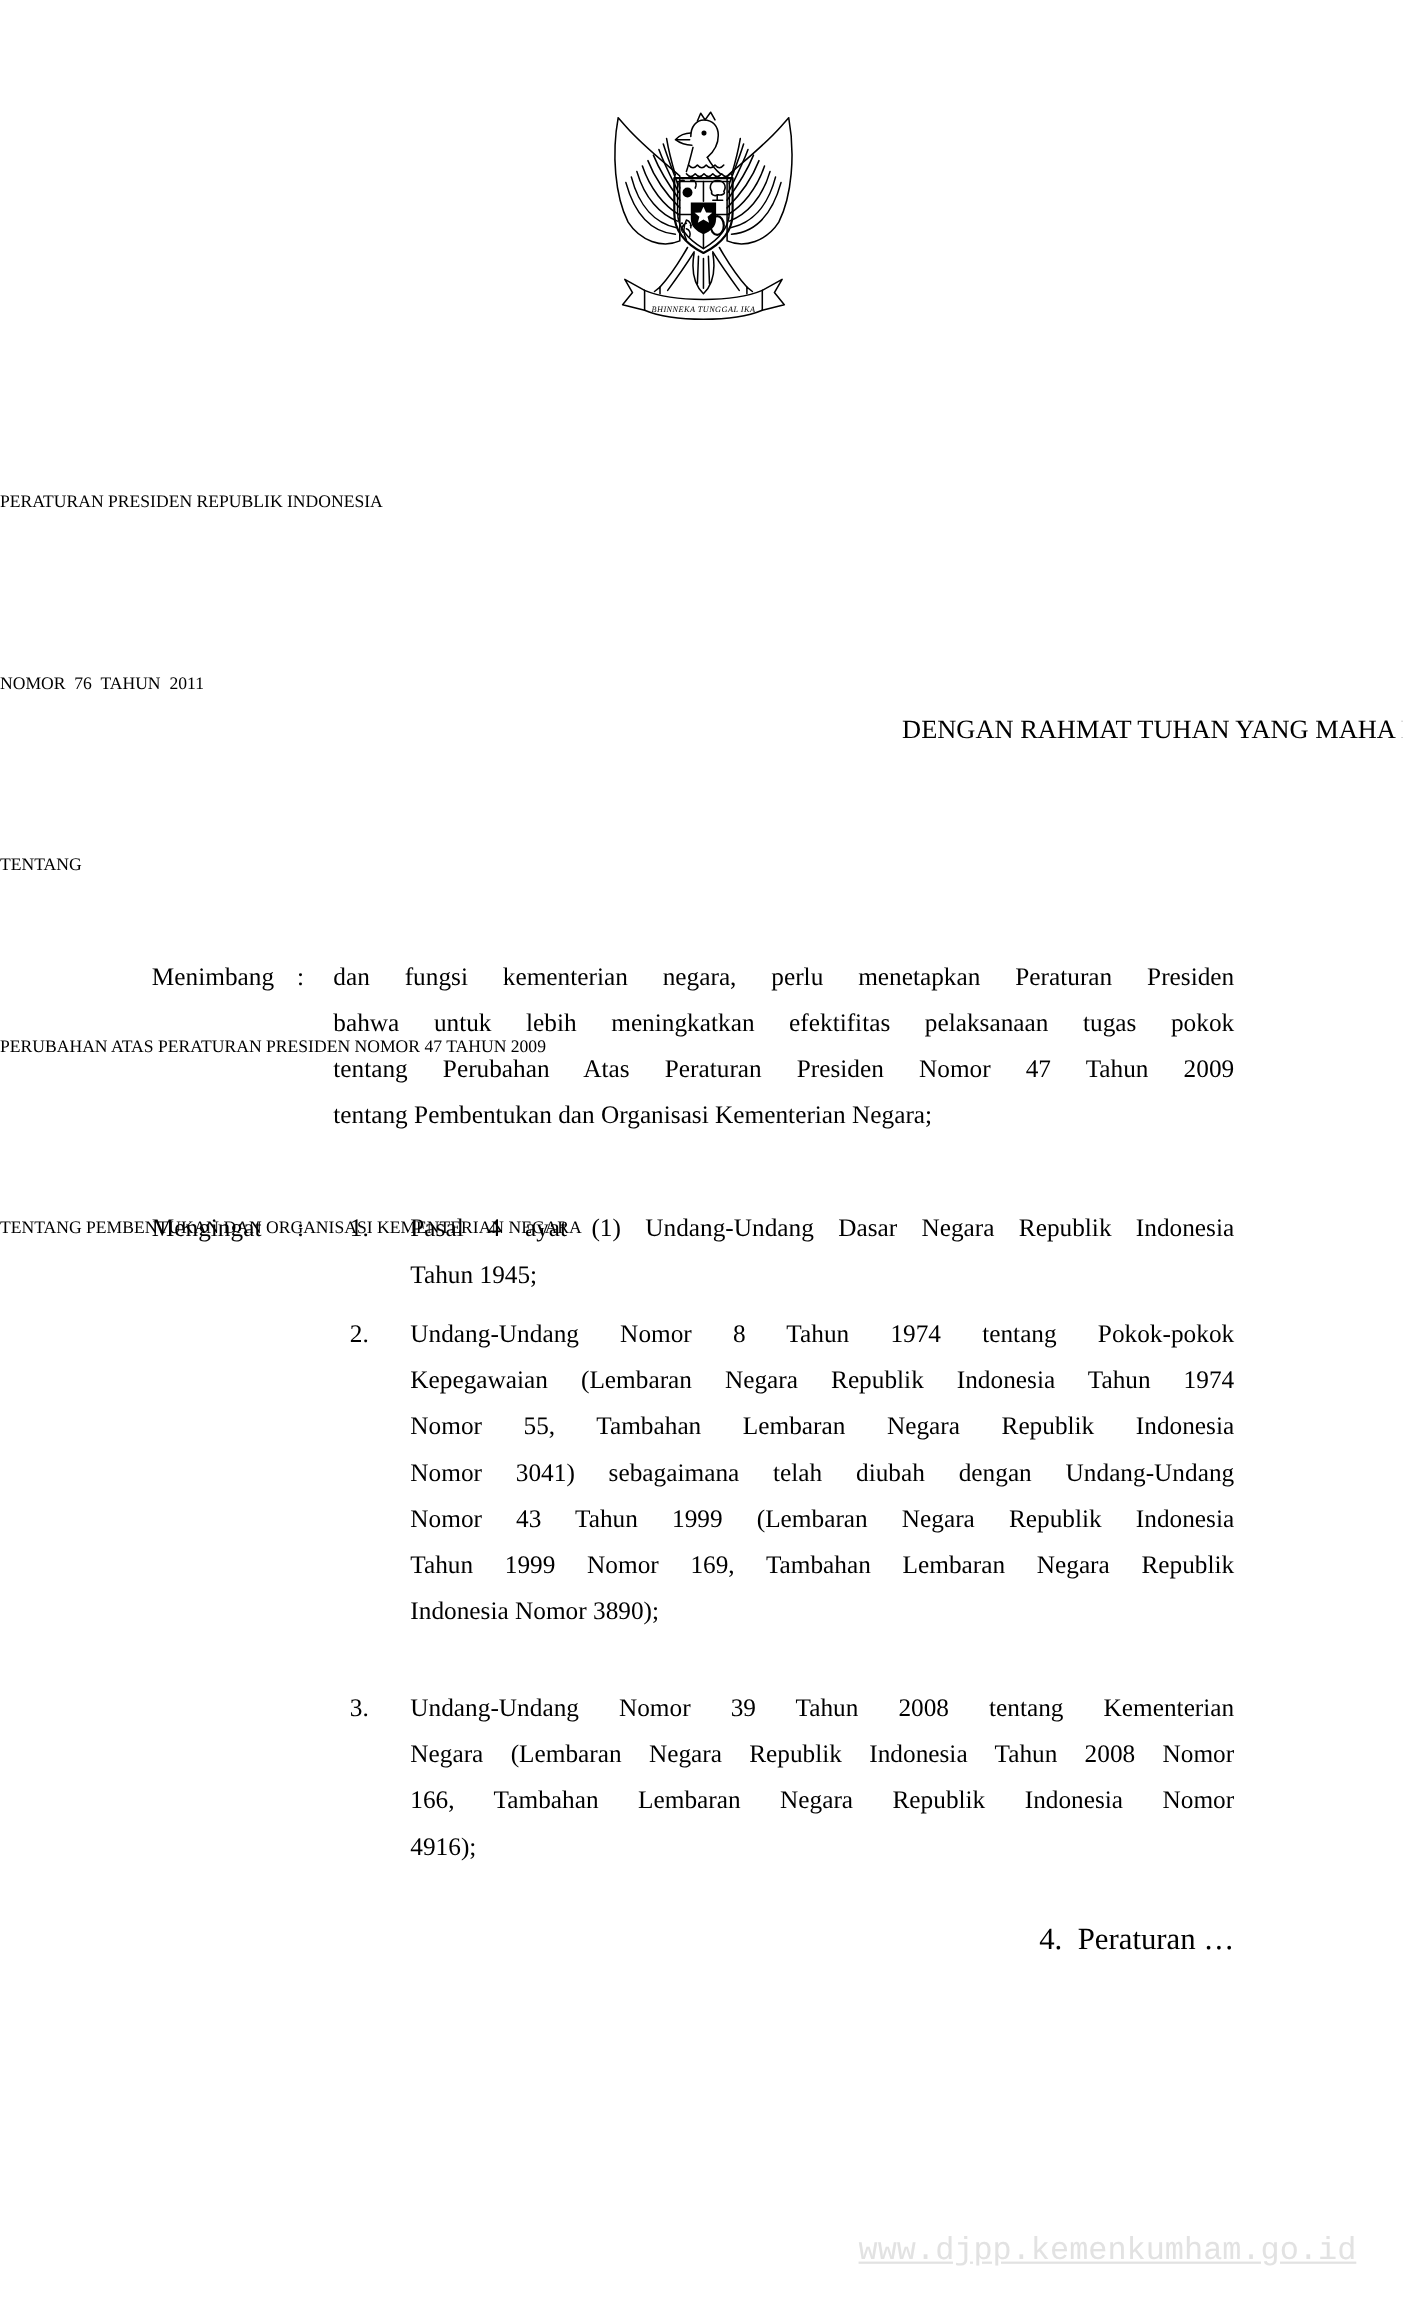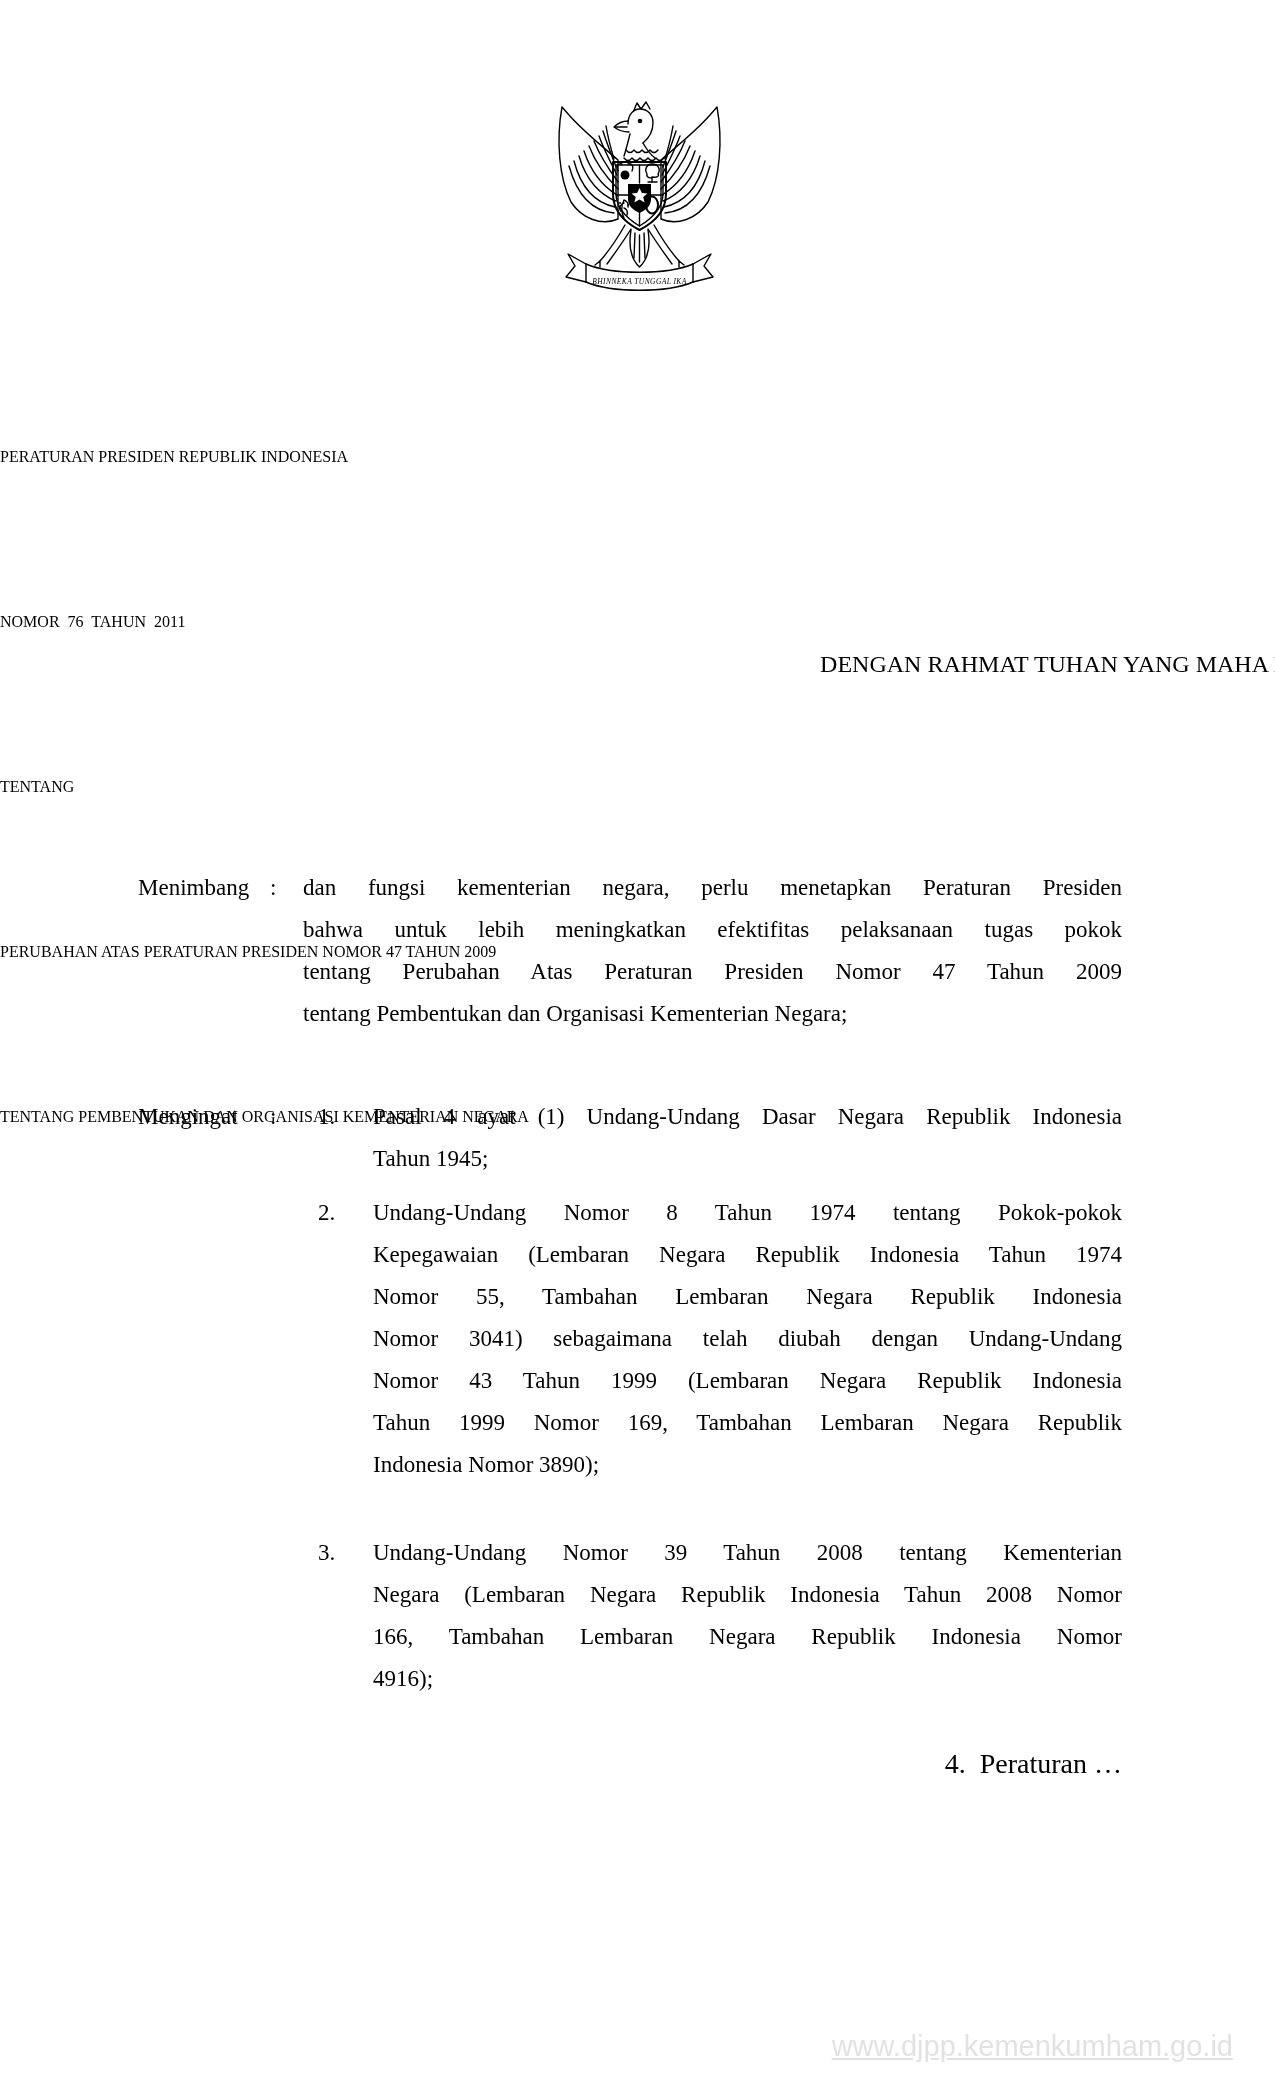--- a/index.html
+++ b/index.html
@@ -40,21 +40,21 @@
   .ritem.gap-small { margin-top:12px; }
   .ritem.gap-large { margin-top:46px; }
   .rnum { padding-left:15px; }
 
   .catchword {
     position:absolute; right:153px; top:1743px;
     font-size:28px; line-height:42px; white-space:pre-wrap; text-align:center;
   }
   .watermark {
     position:absolute; right:42px; top:2030px;
-    font-family:Liberation Sans, sans-serif; font-size:29px;
+    font-family:Liberation Mono, monospace; font-size:29px;
     color:#e2e2e2; text-decoration:underline;
   }
 </style>
 </head>
 <body>
 
 <div class="page">
 
   <div class="emblem">
     <svg viewBox="0 0 175 197" xmlns="http://www.w3.org/2000/svg">

